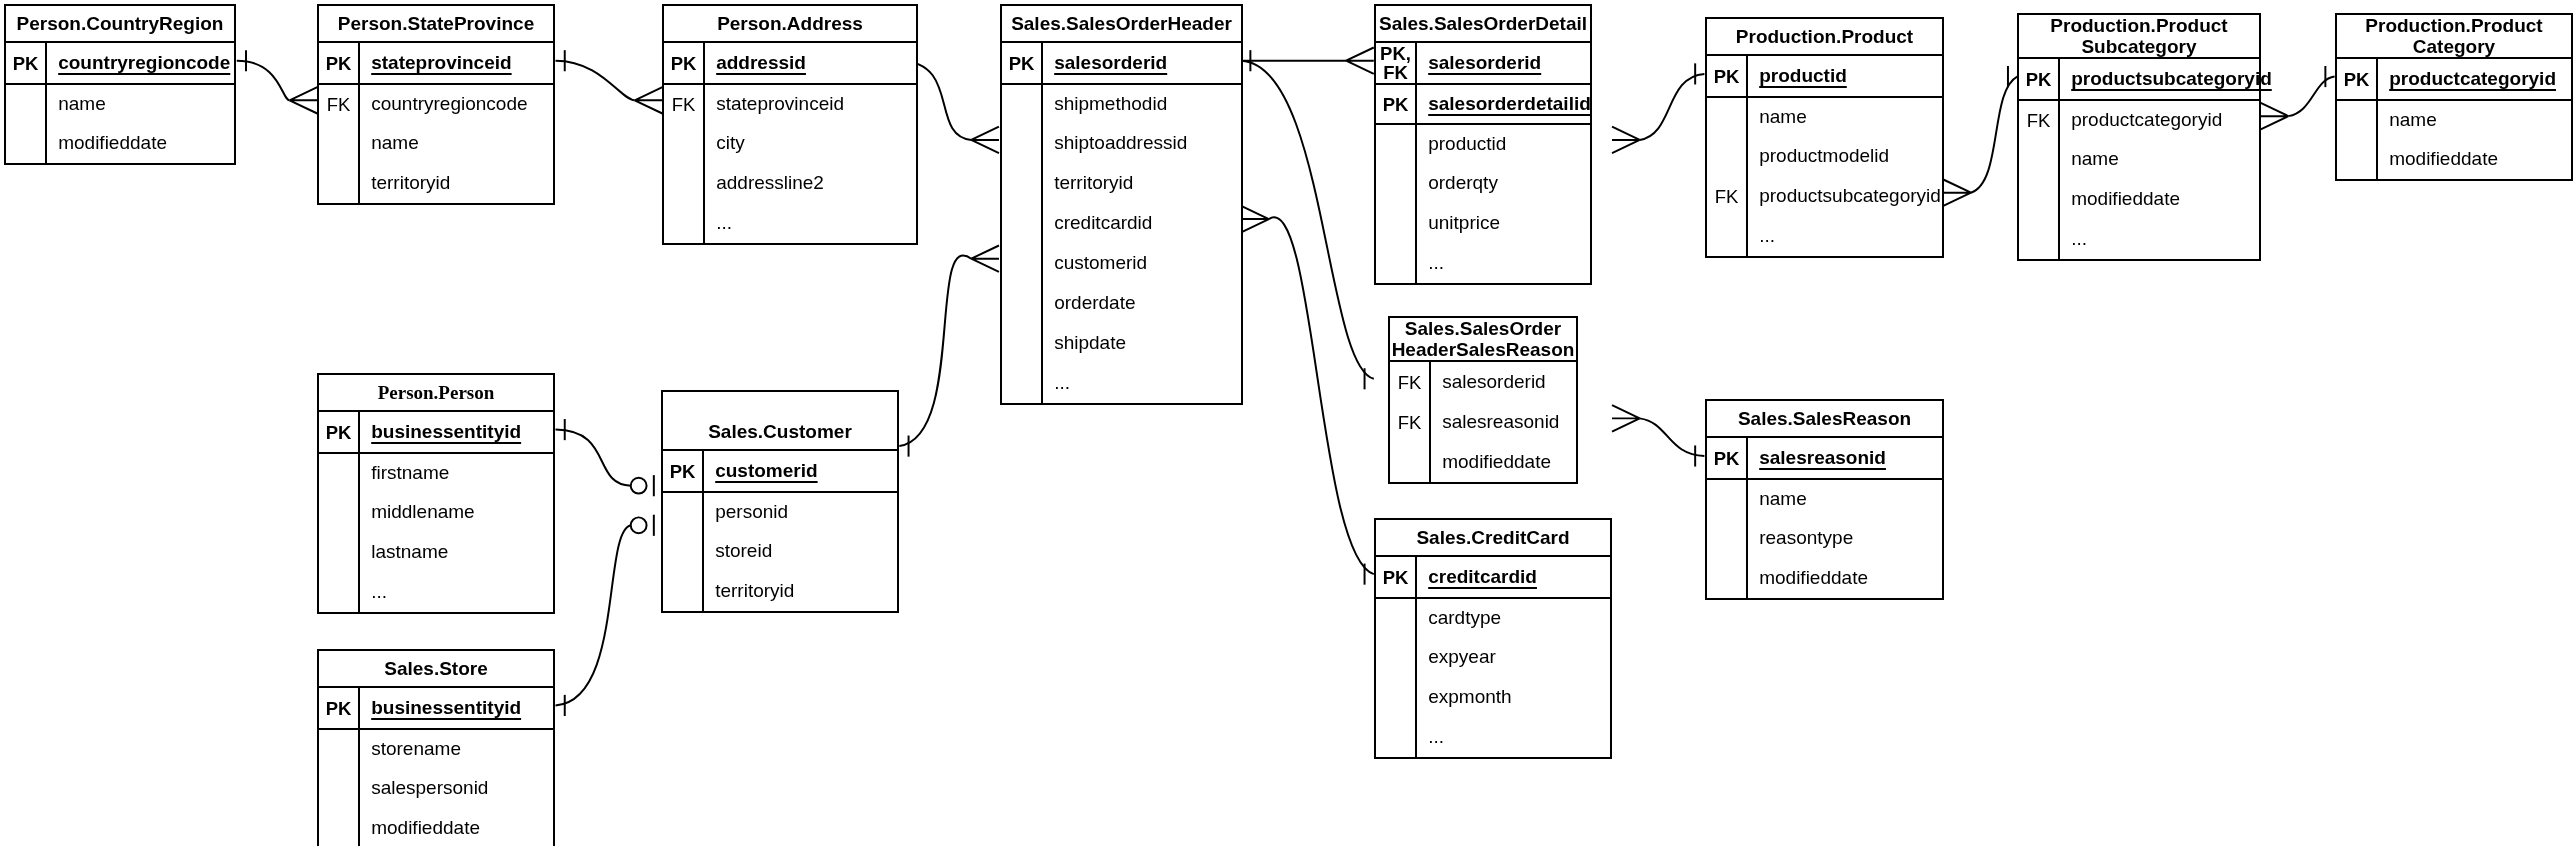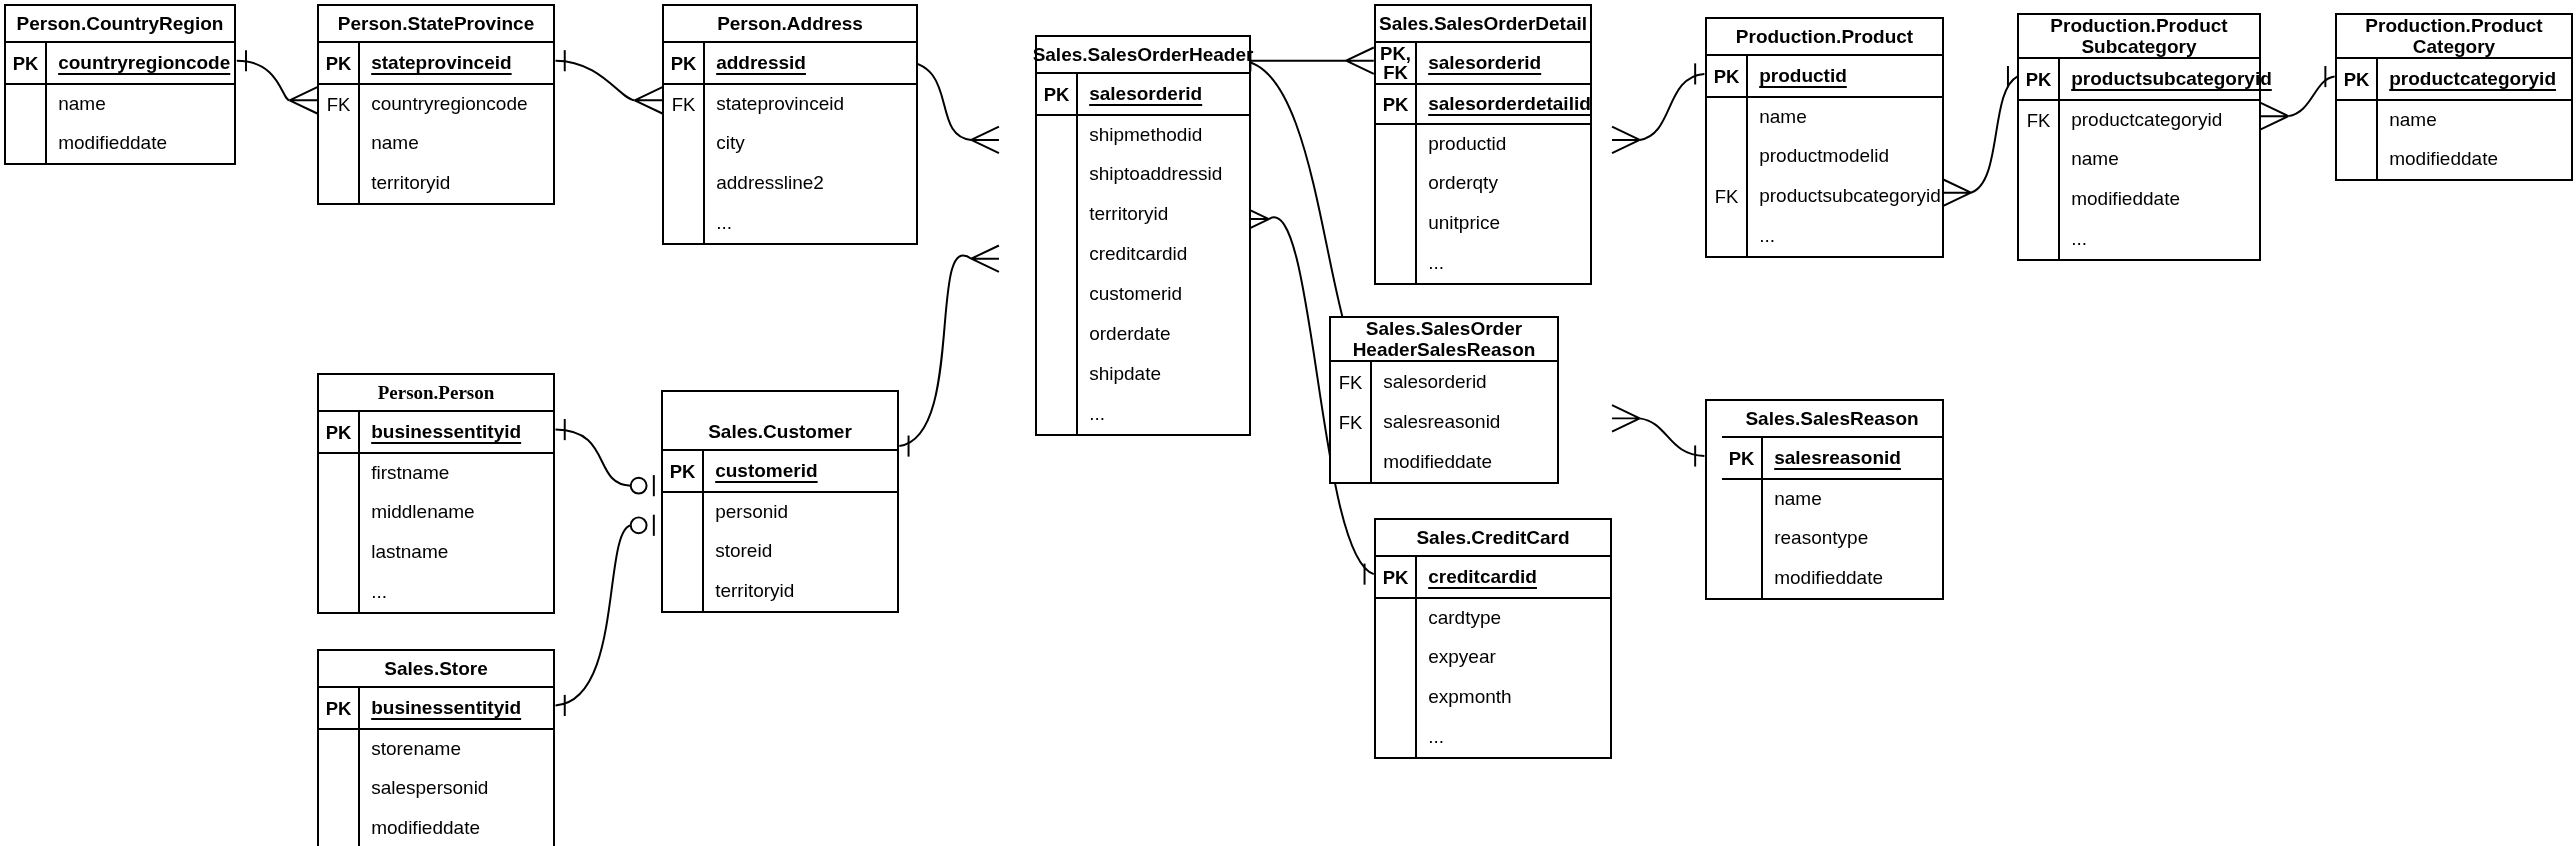--- a/index.html
+++ b/index.html
@@ -167,21 +167,21 @@
       </div>
       <div class="row">
         <div class="key"></div>
         <div class="lbl">addressline2</div>
       </div>
       <div class="row">
         <div class="key"></div>
         <div class="lbl">...</div>
       </div>
     </div>
-    <div class="er-table" style="left: 1035px; top: 4px; width: 216px; margin-top: 31px;">
+    <div class="er-table" style="left: 1000px; top: 4px; width: 243px;">
       <div class="ttl" style="height: 37px;">Sales.SalesOrderHeader</div>
       <div class="row">
         <div class="key bold">PK</div>
         <div class="lbl pk">salesorderid</div>
       </div>
       <div class="row sep">
         <div class="key"></div>
         <div class="lbl">shipmethodid</div>
       </div>
       <div class="row">
@@ -339,37 +339,37 @@
       </div>
       <div class="row">
         <div class="key"></div>
         <div class="lbl">storeid</div>
       </div>
       <div class="row">
         <div class="key"></div>
         <div class="lbl">territoryid</div>
       </div>
     </div>
-    <div class="er-table" style="left: 1329px; top: 316px; width: 230px;">
+    <div class="er-table" style="left: 1388px; top: 316px; width: 190px;">
       <div class="ttl" style="height: 44px;">Sales.SalesOrder
 HeaderSalesReason</div>
       <div class="row">
         <div class="key">FK</div>
         <div class="lbl">salesorderid</div>
       </div>
       <div class="row">
         <div class="key">FK</div>
         <div class="lbl">salesreasonid</div>
       </div>
       <div class="row">
         <div class="key"></div>
         <div class="lbl">modifieddate</div>
       </div>
     </div>
-    <div class="er-table" style="left: 1705px; top: 399px; width: 239px; padding-left: 15px;">
+    <div class="er-table" style="left: 1705px; top: 399px; width: 239px;">
       <div class="ttl" style="height: 37px;">Sales.SalesReason</div>
       <div class="row">
         <div class="key bold">PK</div>
         <div class="lbl pk">salesreasonid</div>
       </div>
       <div class="row sep">
         <div class="key"></div>
         <div class="lbl">name</div>
       </div>
       <div class="row">

